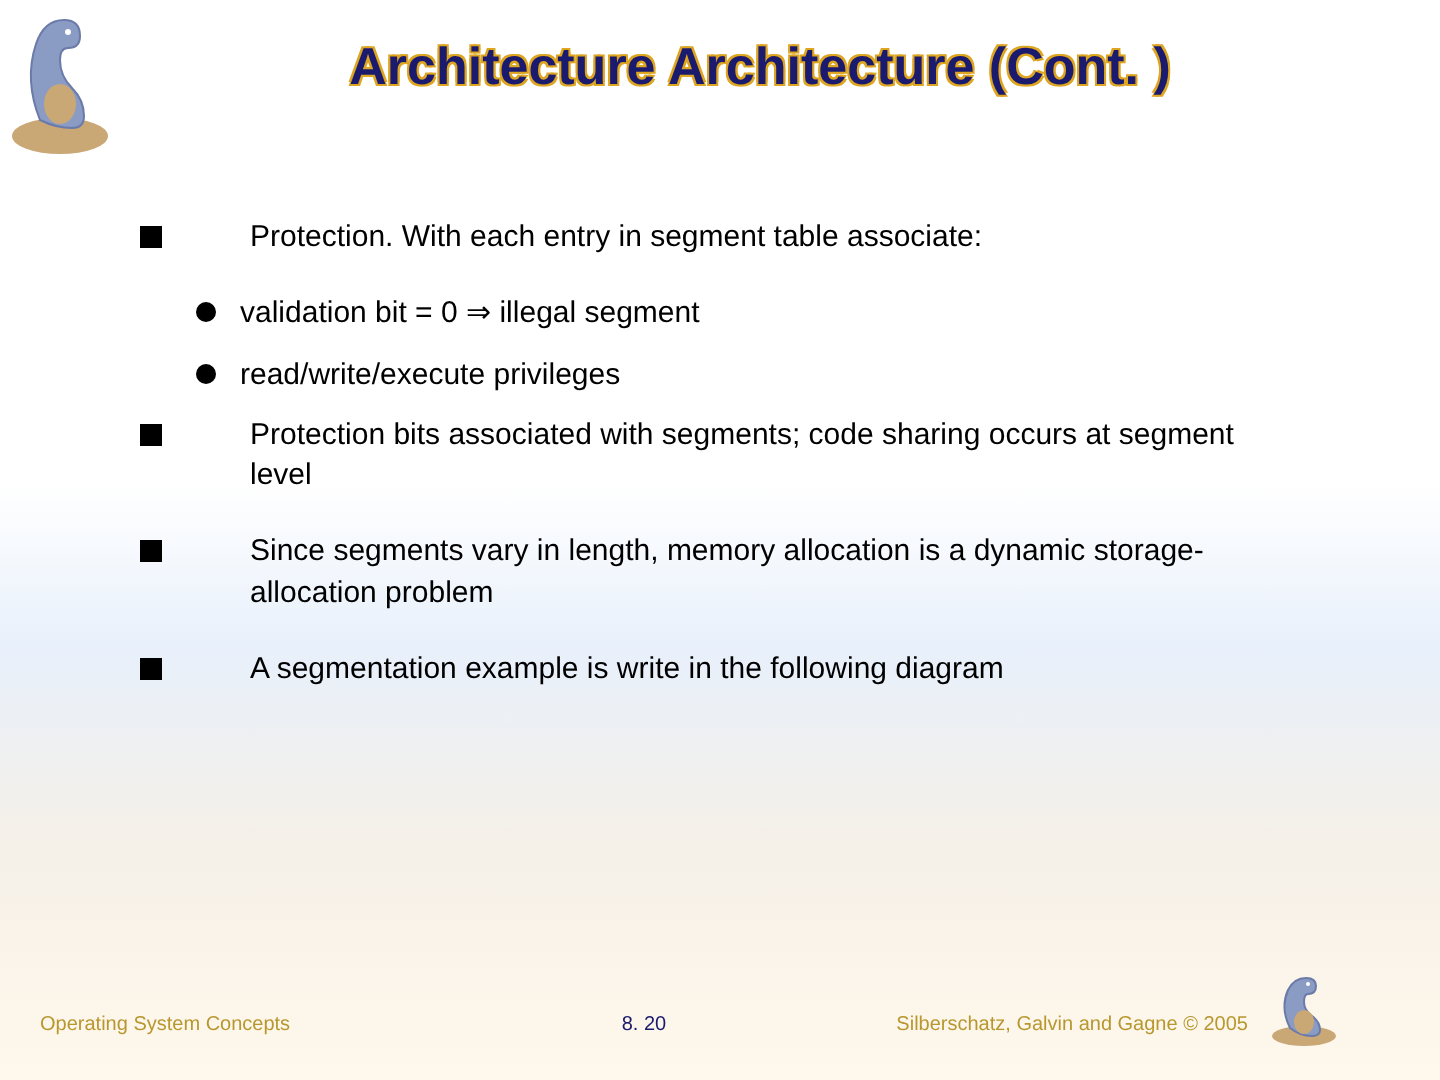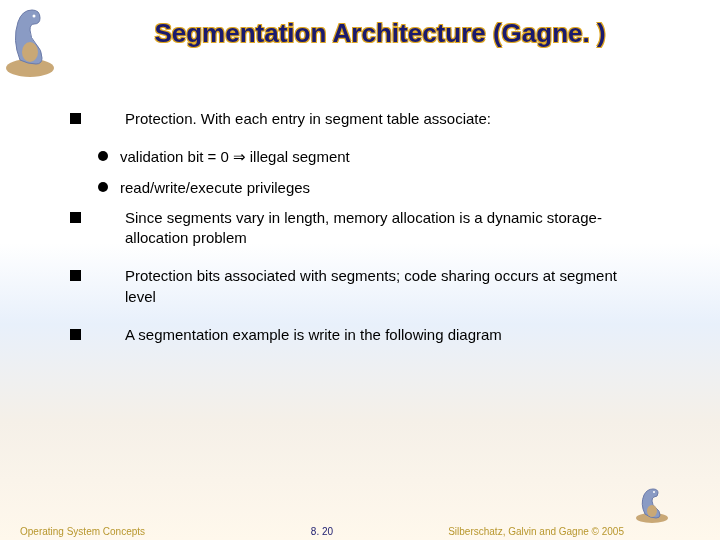--- a/index.html
+++ b/index.html
@@ -70,21 +70,21 @@
     height: 10px;
     border-radius: 50%;
     background: #000;
     margin-top: 4px;
     margin-right: 12px;
     flex-shrink: 0;
   }
   .b2 .btxt { flex: 1; }
   .footer {
     position: absolute;
-    bottom: 3px;
+    bottom: 22px;
     left: 0;
     width: 100%;
     display: flex;
     align-items: center;
     font-size: 10px;
   }
   .foot-left {
     flex: 1;
     color: #b8972e;
     padding-left: 20px;
@@ -106,42 +106,42 @@
 
 <div class="logo-top">
   <svg viewBox="0 0 60 80" width="60" height="80">
     <ellipse cx="30" cy="68" rx="24" ry="9" fill="#c9a876"></ellipse>
     <path class="dino-body" d="M 20 60 Q 12 40 18 22 Q 22 10 32 10 Q 40 10 40 18 Q 40 24 34 24 Q 30 24 30 30 Q 30 38 36 44 Q 42 50 42 58 Q 42 64 36 64 Q 28 64 20 60 Z"></path>
     <circle cx="34" cy="16" r="1.5" fill="#fff"></circle>
     <ellipse cx="30" cy="52" rx="8" ry="10" class="dino-belly"></ellipse>
   </svg>
 </div>
 
-<h1 class="title">Segmentation Architecture (Gagne. )</h1>
+<h1 class="title">Architecture Architecture (Cont. )</h1>
 
 <div class="content">
   <div class="b1">
     <div class="marker"></div>
     <div class="btxt">Protection.  With each entry in segment table associate:</div>
   </div>
   <div class="b2">
     <div class="marker"></div>
     <div class="btxt">validation bit = 0 ⇒ illegal segment</div>
   </div>
   <div class="b2">
     <div class="marker"></div>
     <div class="btxt">read/write/execute privileges</div>
   </div>
   <div class="b1">
     <div class="marker"></div>
-    <div class="btxt">Since segments vary in length, memory allocation is a dynamic storage-allocation problem</div>
+    <div class="btxt">Protection bits associated with segments; code sharing occurs at segment level</div>
   </div>
   <div class="b1">
     <div class="marker"></div>
-    <div class="btxt">Protection bits associated with segments; code sharing occurs at segment level</div>
+    <div class="btxt">Since segments vary in length, memory allocation is a dynamic storage-allocation problem</div>
   </div>
   <div class="b1">
     <div class="marker"></div>
     <div class="btxt">A segmentation example is write in the following diagram</div>
   </div>
 </div>
 
 <div class="logo-bottom">
   <svg viewBox="0 0 40 40" width="40" height="40">
     <ellipse cx="20" cy="34" rx="16" ry="5" fill="#c9a876"></ellipse>

